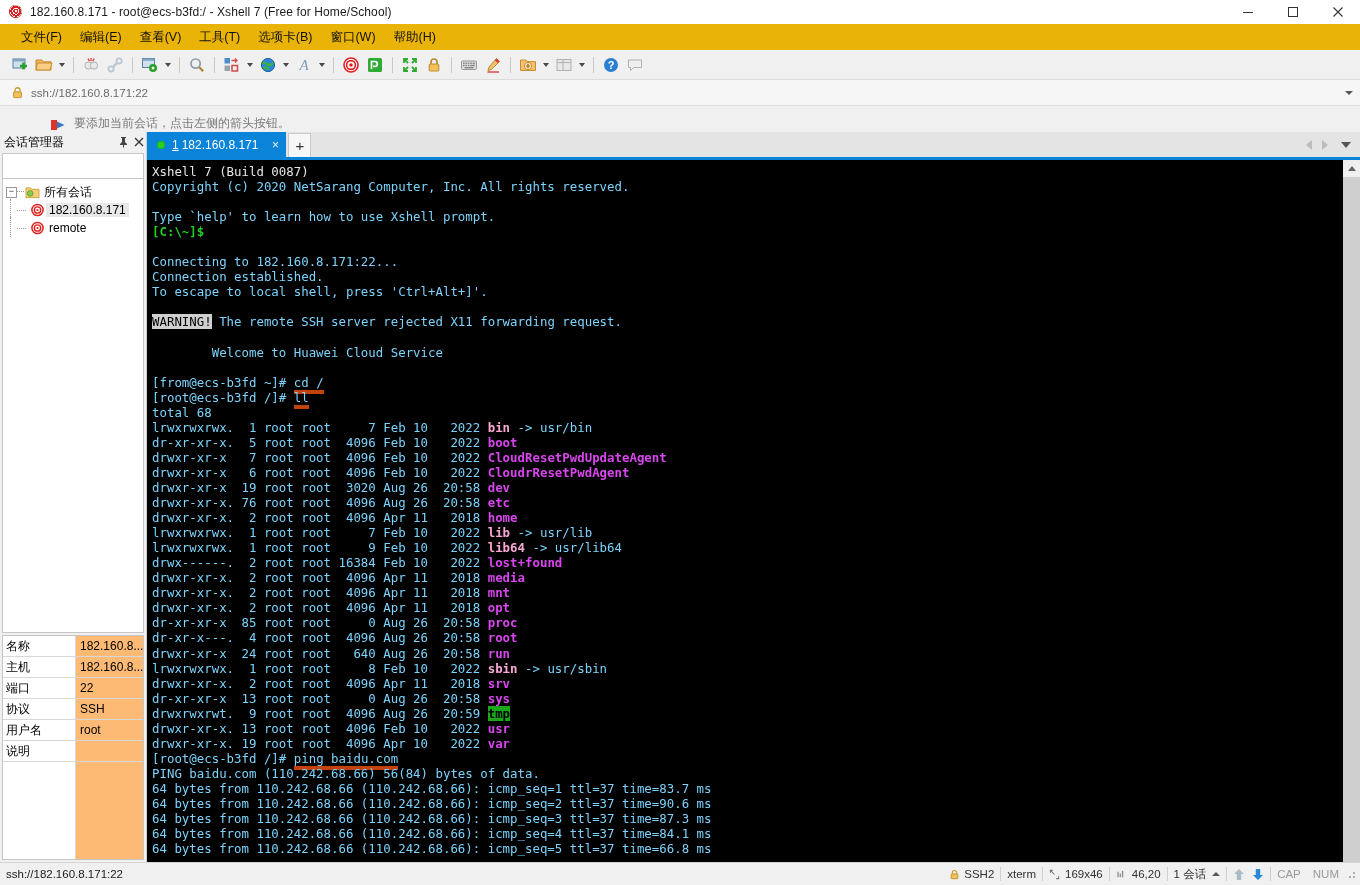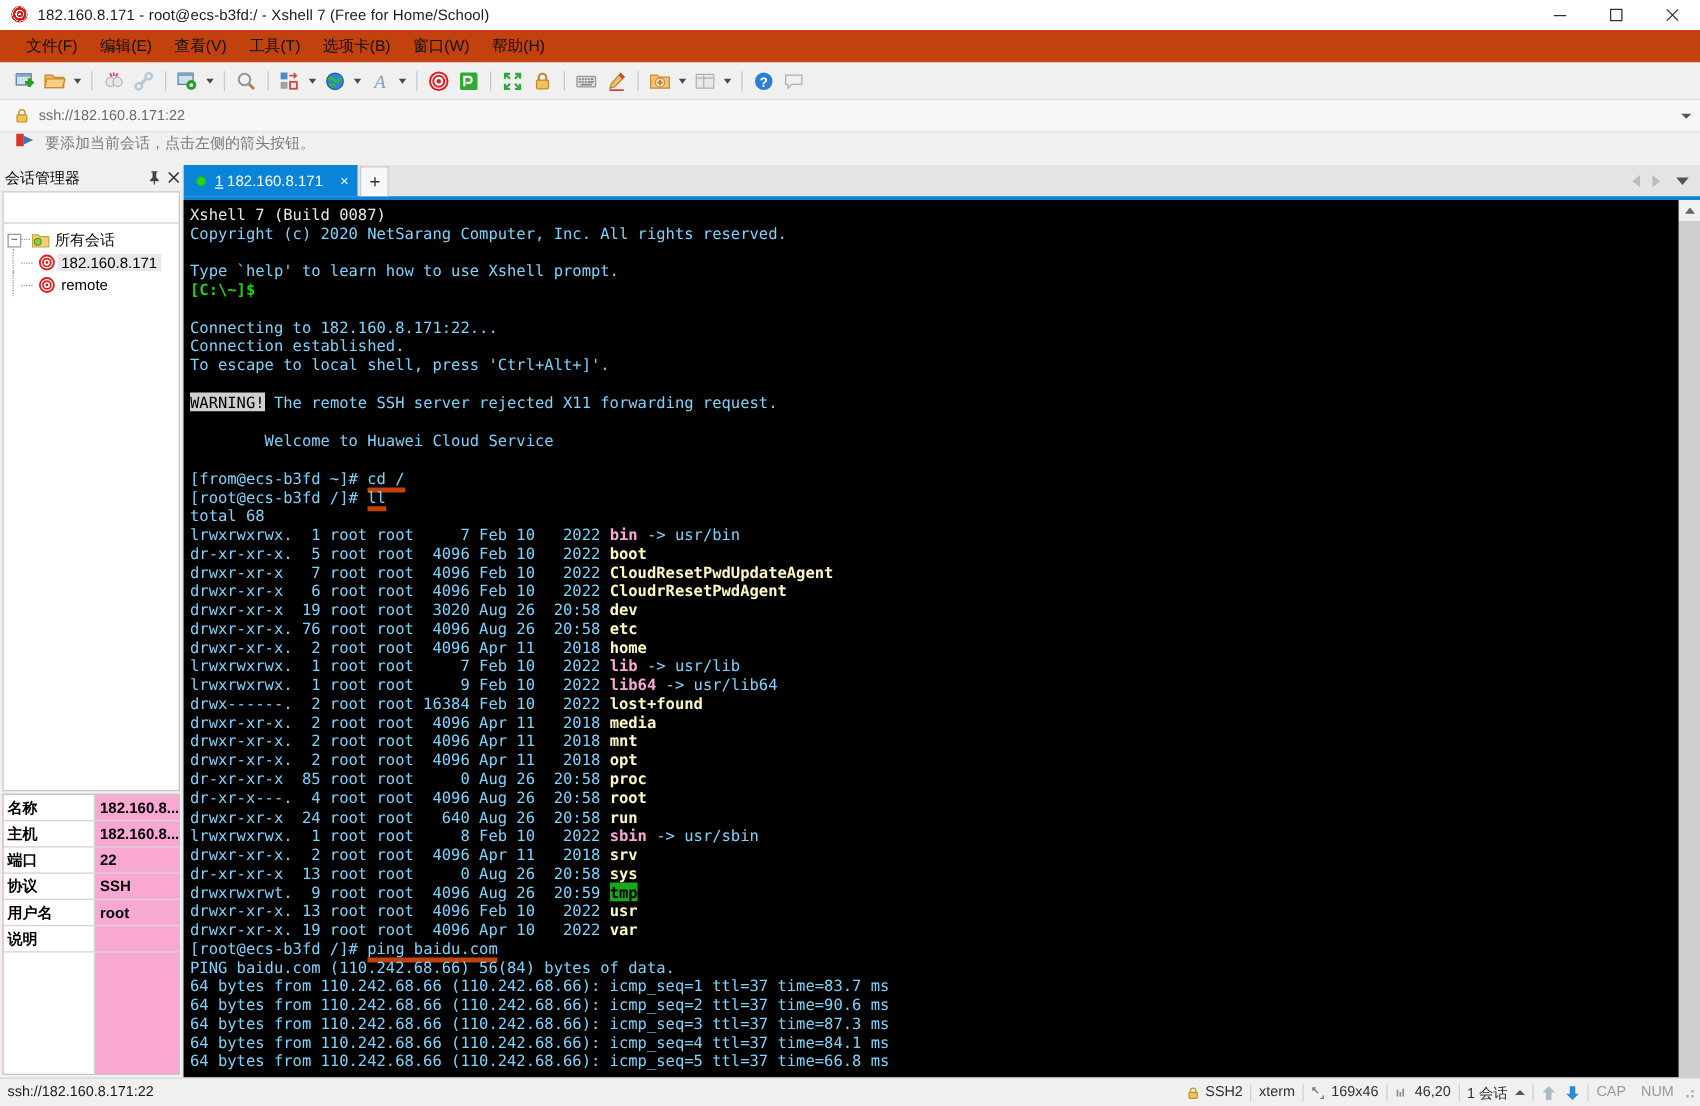--- a/index.html
+++ b/index.html
@@ -16,41 +16,41 @@
   .tb-icon{width:14px;height:14px;margin:0 7px 0 9px;position:relative;}
   .spiral{width:13px;height:13px;border-radius:50%;
       background:radial-gradient(circle at 52% 48%, #ffffff 0 11%, #e02222 11% 27%, #ffffff 27% 36%, #d81f1f 36% 56%, #ffffff 56% 63%, #cf1c1c 63% 100%);
       box-shadow:inset 0 0 0 1px rgba(150,20,20,.35);}
   .tb-title{font-size:12px;color:#1a1a1a;letter-spacing:.1px;}
   .tb-spacer{flex:1;}
   .wbtn{width:45px;height:24px;display:flex;align-items:center;justify-content:center;}
   .wbtn svg{display:block;}
 
   
-  .menubar{height:26px;background:#c2410c;display:flex;align-items:center;padding-left:12px;flex:0 0 26px;}
+  .menubar{height:26px;background:#eab308;display:flex;align-items:center;padding-left:12px;flex:0 0 26px;}
   .menu-item{font-size:12.5px;color:#101010;padding:3px 9px;white-space:nowrap;}
 
   
   .toolbar{height:29px;background:#f0f0f0;display:flex;align-items:center;padding-left:8px;flex:0 0 29px;
            border-bottom:1px solid #dcdcdc;}
   .tool{width:22px;height:22px;display:flex;align-items:center;justify-content:center;margin:0 1px;}
   .tool svg{display:block;}
   .caret{width:11px;height:22px;display:flex;align-items:center;justify-content:center;margin-right:1px;}
   .caret i{display:block;width:0;height:0;border-left:3.5px solid transparent;border-right:3.5px solid transparent;border-top:4px solid #4a4a4a;}
   .tsep{width:1px;height:16px;background:#c8c8c8;margin:0 5px;}
 
   
   .addrbar{height:25px;background:#f6f6f6;display:flex;align-items:center;flex:0 0 25px;border-bottom:1px solid #dedede;}
   .lockico{margin:0 7px 0 11px;display:flex;}
   .addrtext{font-size:11.5px;color:#6a6a6a;flex:1;}
   .addr-caret{width:22px;height:25px;display:flex;align-items:center;justify-content:center;}
   .addr-caret i{width:0;height:0;border-left:4px solid transparent;border-right:4px solid transparent;border-top:4.5px solid #555;}
 
   
-  .noticebar{height:26px;background:#f0f0f0;display:flex;align-items:flex-start;flex:0 0 26px;}
+  .noticebar{height:26px;background:#f0f0f0;display:flex;align-items:flex-end;flex:0 0 26px;padding-left:38px;}
   .notice-ico{margin:0 8px 0 12px;display:flex;}
   .notice-text{font-size:12px;color:#7a7a7a;}
 
   
   .split{flex:1;display:flex;min-height:0;}
 
   
   .sessmgr{width:146px;flex:0 0 146px;background:#f0f0f0;display:flex;flex-direction:column;border-right:1px solid #cfcfcf;}
   .sm-head{height:20px;display:flex;align-items:center;padding-left:4px;flex:0 0 20px;background:#f0f0f0;}
   .sm-title{font-size:12px;color:#000;flex:1;}
@@ -65,21 +65,21 @@
   .tdash{width:7px;border-top:1px dotted #999;height:1px;}
   .tico{width:17px;display:flex;align-items:center;justify-content:center;}
   .tlabel{padding:0 3px;}
   .tlabel.sel{background:#e8e8e8;}
   .tindent{width:14px;height:18px;position:relative;}
   .tindent:after{content:"";position:absolute;left:7px;top:-2px;bottom:0;border-left:1px dotted #999;}
   .telbow{width:12px;height:18px;position:relative;}
   .telbow:after{content:"";position:absolute;left:0;top:9px;width:9px;border-top:1px dotted #999;}
 
   
-  .props{flex:0 0 auto;background:#f9a8d4;border:1px solid #c6c6c6;margin:2px 2px 2px 2px;font-weight:bold;}
+  .props{flex:0 0 auto;background:#fdba74;border:1px solid #c6c6c6;margin:2px 2px 2px 2px;}
   .prow{display:flex;height:20px;border-bottom:1px solid #d8d8d8;}
   .prow:last-child{border-bottom:0;}
   .pk{width:69px;flex:0 0 69px;font-size:12px;color:#000;display:flex;align-items:center;padding-left:3px;border-right:1px solid #d8d8d8;background:#fff;}
   .pv{flex:1;font-size:12px;color:#000;display:flex;align-items:center;padding-left:4px;overflow:hidden;white-space:nowrap;}
   .pfill{height:97px;display:flex;}
   .pfill .pk{border-right:1px solid #d8d8d8;}
 
   
   .rightpane{flex:1;display:flex;flex-direction:column;min-width:0;background:#f0f0f0;}
   .tabstrip{height:25px;flex:0 0 25px;background:#e4e4e4;display:flex;align-items:flex-end;position:relative;
@@ -97,21 +97,21 @@
   .tn-right{border-top:5px solid transparent;border-bottom:5px solid transparent;border-left:6px solid #bcbcbc;}
   .tn-down{border-left:5px solid transparent;border-right:5px solid transparent;border-top:6px solid #555;margin-left:8px !important;}
 
   .termwrap{flex:1;display:flex;min-height:0;background:#000;}
   .term{flex:1;background:#000;overflow:hidden;padding:4px 0 0 5px;min-width:0;}
   pre.termtext{margin:0;font-family:"DejaVu Sans Mono","Liberation Mono",monospace;font-size:12.4px;line-height:15.05px;
         color:#d8d8d8;white-space:pre;letter-spacing:0px;}
   .c-white{color:#e6e6e6;}
   .c-grey{color:#7dd3fc;}
   .c-green{color:#1fd01f;font-weight:bold;}
-  .c-blue{color:#fef9c3;font-weight:bold;}
+  .c-blue{color:#d946ef;font-weight:bold;}
   .c-cyan{color:#f9a8d4;font-weight:bold;}
   .c-inv{background:#cfcfcf;color:#000;}
   .c-tmp{background:#1aa81a;color:#000;font-weight:bold;}
   .u-red{border-bottom:4px solid #c2410c;}
 
   
   .tsbar{width:17px;flex:0 0 17px;background:#cfcfcf;display:flex;flex-direction:column;}
   .tsb-up{height:17px;background:#f0f0f0;display:flex;align-items:center;justify-content:center;}
   .tsb-up i{width:0;height:0;border-left:4px solid transparent;border-right:4px solid transparent;border-bottom:5px solid #666;}
   .tsb-track{flex:1;background:#cfcfcf;}

